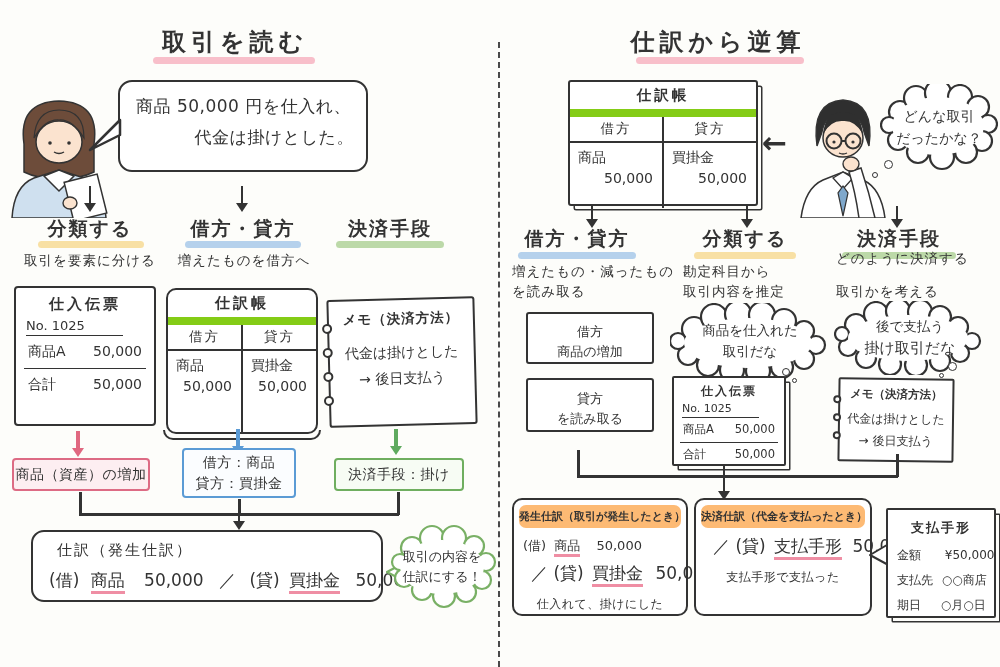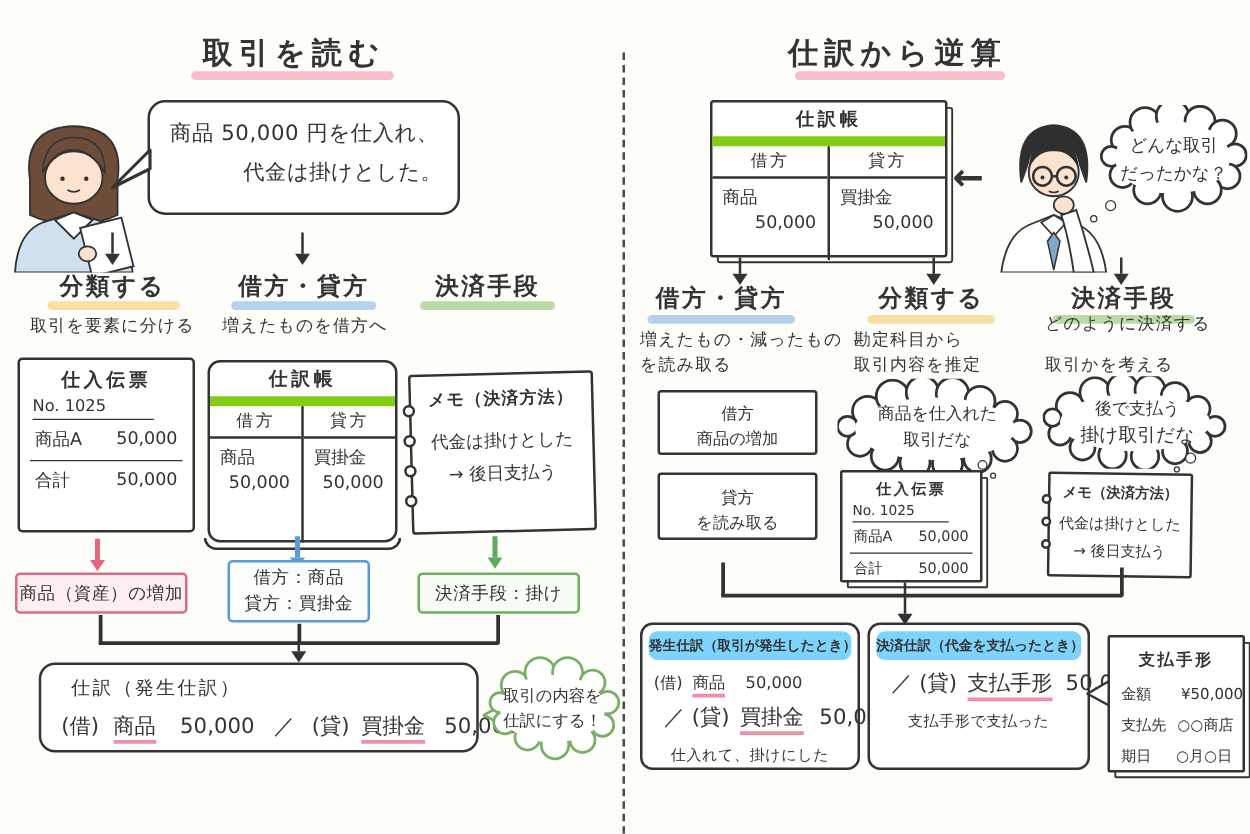--- a/index.html
+++ b/index.html
@@ -36,21 +36,21 @@
   .jcols { display:flex; }
   .jcol { flex:1; }
   .jcol.first { border-right:2px solid #333; }
   .jhead { text-align:center; font-size:13.5px; border-bottom:2px solid #333; padding:3px 0; letter-spacing:2px; }
   .jcell { padding:6px 6px 0 8px; font-size:14px; }
   .jcell .amt { display:block; text-align:right; padding-right:3px; margin-top:3px; }
   .badge { position:absolute; border-radius:4px; text-align:center; font-size:14px; display:flex; flex-direction:column; justify-content:center; letter-spacing:.5px; }
   .upink { border-bottom:3px solid #ef8ea4; padding-bottom:1px; }
   .cloudtxt { position:absolute; width:100%; text-align:center; font-weight:500; }
   .entry { position:absolute; background:#fff; border:2.5px solid #333; border-radius:10px; }
-  .entry .hdr { margin:5px 5px 0 5px; background:#7dd3fc; border-radius:7px; text-align:center; font-size:11px; font-weight:bold; padding:4px 0; white-space:nowrap; }
+  .entry .hdr { margin:5px 5px 0 5px; background:#fdba74; border-radius:7px; text-align:center; font-size:11px; font-weight:bold; padding:4px 0; white-space:nowrap; }
   .entry .ln1 { font-size:13px; padding-left:9px; margin-top:9px; white-space:nowrap; }
   .entry .ln2 { font-size:17px; padding-left:17px; margin-top:7px; white-space:nowrap; }
   .entry .cap { font-size:12px; text-align:center; margin-top:11px; letter-spacing:.5px; }
   .dot { position:absolute; border:1.8px solid #333; border-radius:50%; background:#fff; }
   .pagefx { box-shadow:5px 5px 0 -2px #fdfdfa, 5px 5px 0 -0.5px #333; }
 </style>
 </head>
 <body>
 
 <div class="canvas">

